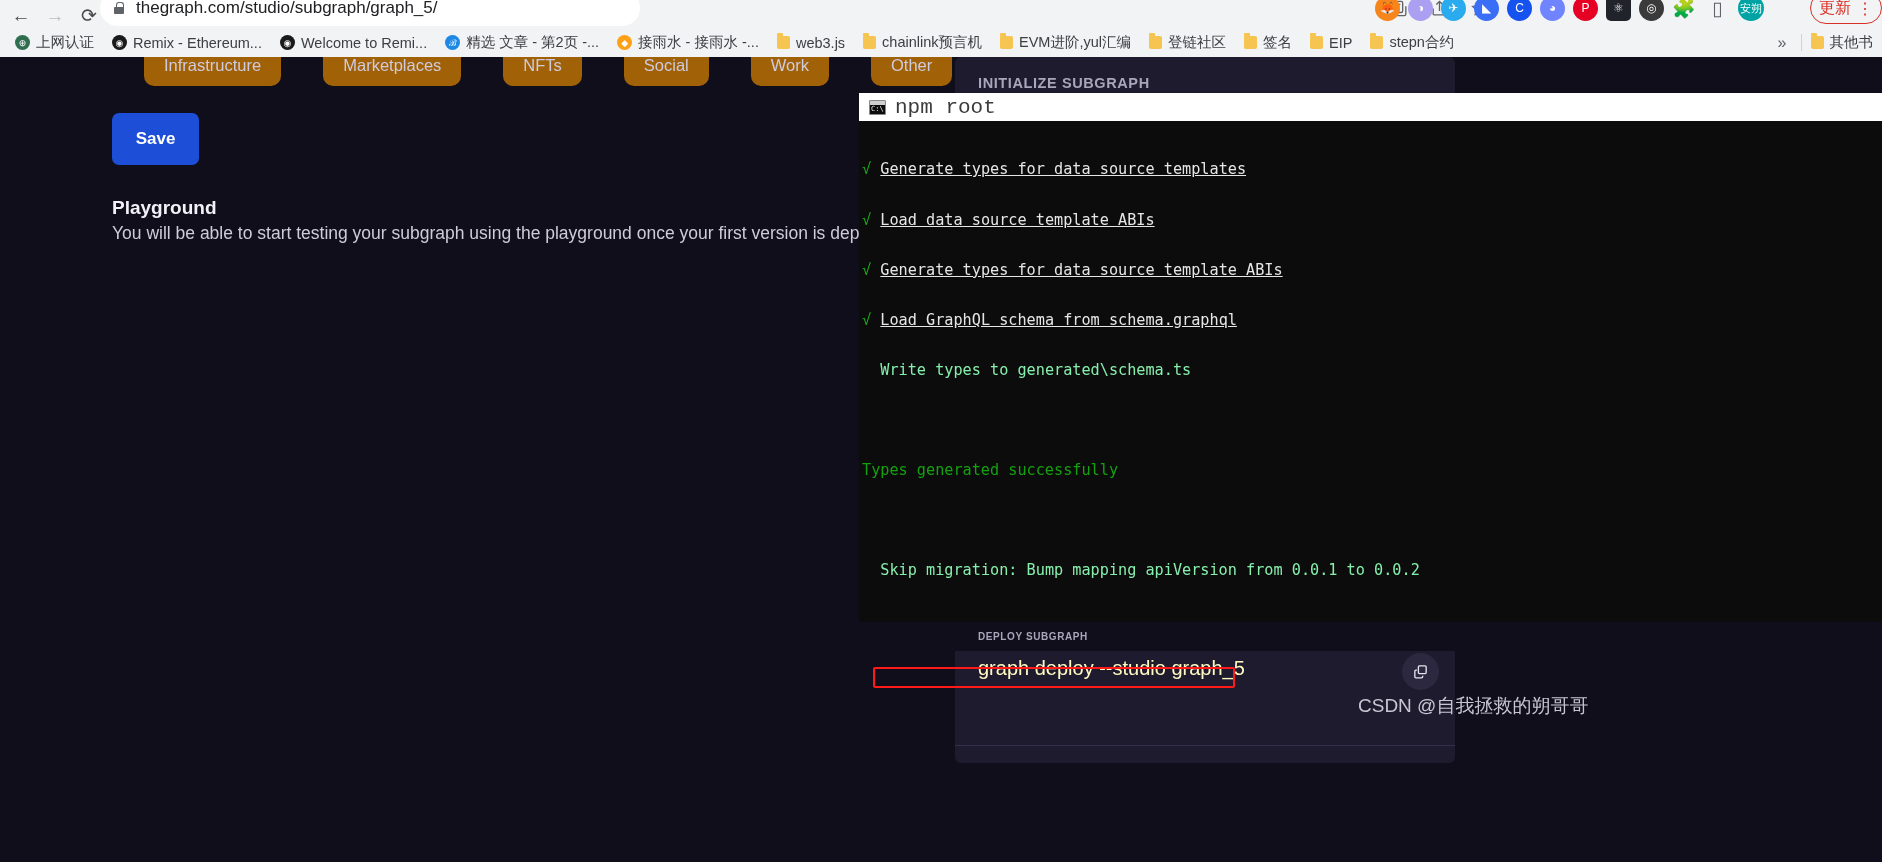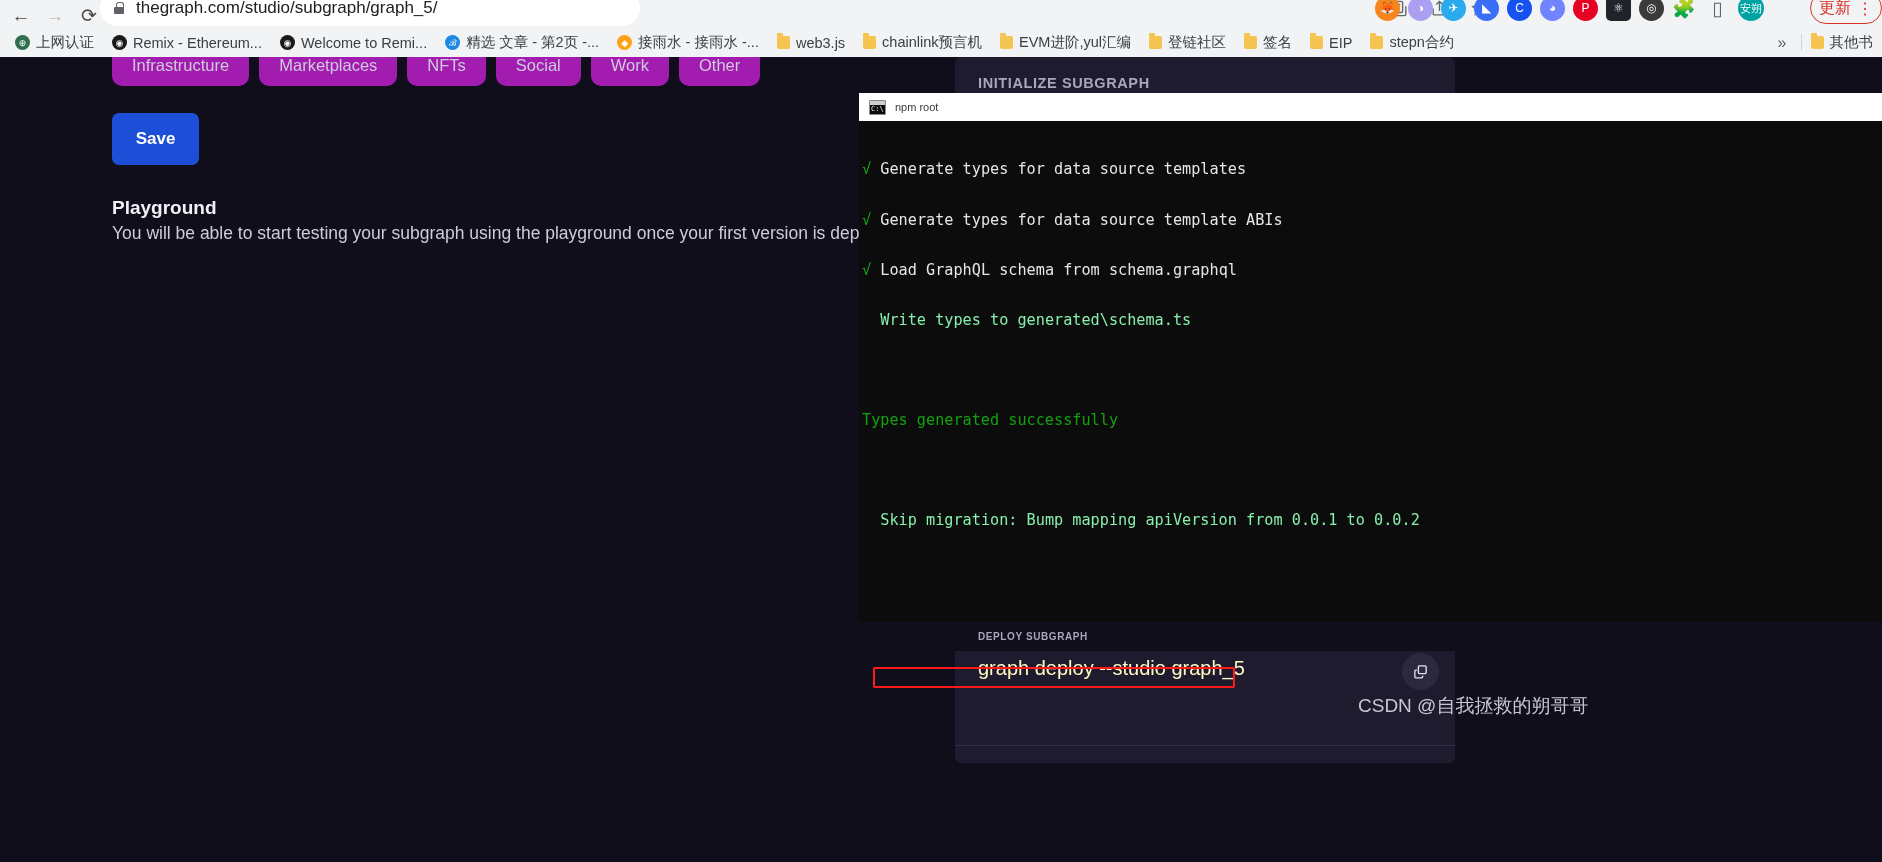--- a/index.html
+++ b/index.html
@@ -147,26 +147,27 @@
     width: 1882px; height: 805px;
     background: #0f0e1a;
     overflow: hidden;
   }
 
   .cats {
     position: absolute; left: 112px; top: -12px;
     display: flex; gap: 10px;
   }
   .cat {
-    background: #a21caf;
+    background: #a16207;
     color: #cfcade;
     border-radius: 10px;
     padding: 11px 20px;
     font-size: 16.5px;
     white-space: nowrap;
+    margin-left: 32px;
   }
 
   .save-btn {
     position: absolute; left: 112px; top: 56px;
     width: 87px; height: 52px;
     background: #1d4ed8;
     border-radius: 7px;
     color: #ffffff;
     font-size: 17px;
     font-weight: bold;
@@ -272,38 +273,38 @@
     line-height: 1;
     overflow: hidden;
   }
   .term-icon::before {
     content: "";
     position: absolute; left: 0; top: 0; right: 0;
     height: 4px; background: #cfcfcf;
   }
   .term-icon span { position: relative; top: -1px; font-family: "DejaVu Sans Mono", monospace; }
   .term-title-text {
-    font-size: 11px;
+    font-size: 21px;
     color: #3b3b3b;
-    font-family: Liberation Sans, sans-serif;
+    font-family: Liberation Mono, monospace;
   }
 
   .term-body {
     padding: 7px 0 0 3px;
     font-family: "DejaVu Sans Mono", monospace;
     font-size: 15.2px;
     line-height: 16.7px;
     color: #cccccc;
     white-space: pre;
   }
   .tl { display: block; height: 16.7px; white-space: pre; }
   .chk { color: #1aae1a; }
   .dim { color: #86efac; }
   .grn { color: #13a10e; margin-top: 16px; }
-  .wht { color: #e6e6e6; }
+  .wht { color: #e6e6e6; text-decoration: underline; }
   .blank { height: 16.7px; display:block; }
 
   .prompt-box {
     position: absolute;
     left: 873px; top: 610px;
     width: 362px; height: 21px;
     border: 2.5px solid #ff1a1a;
     border-radius: 2px;
     pointer-events: none;
   }
@@ -456,20 +457,21 @@
   <div class="terminal">
     <div class="term-title">
       <span class="term-icon">
           <span>C:\</span>
         </span>
       <span class="term-title-text">npm root</span>
     </div>
 
     <div class="term-body">
       <span class="tl"><span class="chk">√</span> <span class="wht">Generate types for data source templates</span></span>
+      <span class="tl"><span class="chk">√</span> <span class="wht">Load data source template ABIs</span></span>
       <span class="tl"><span class="chk">√</span> <span class="wht">Generate types for data source template ABIs</span></span>
       <span class="tl"><span class="chk">√</span> <span class="wht">Load GraphQL schema from schema.graphql</span></span>
       <span class="tl">  <span class="dim">Write types to generated\schema.ts</span></span>
       <span class="blank"></span>
       <span class="tl"><span class="grn">Types generated successfully</span></span>
       <span class="blank"></span>
       <span class="tl">  <span class="dim">Skip migration: Bump mapping apiVersion from 0.0.1 to 0.0.2</span></span>
       
       
       

